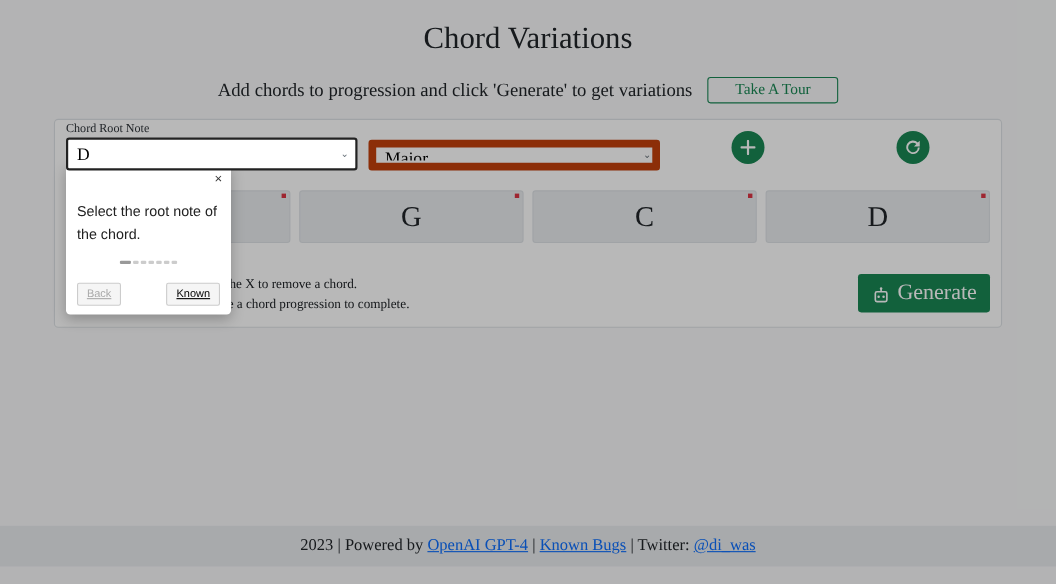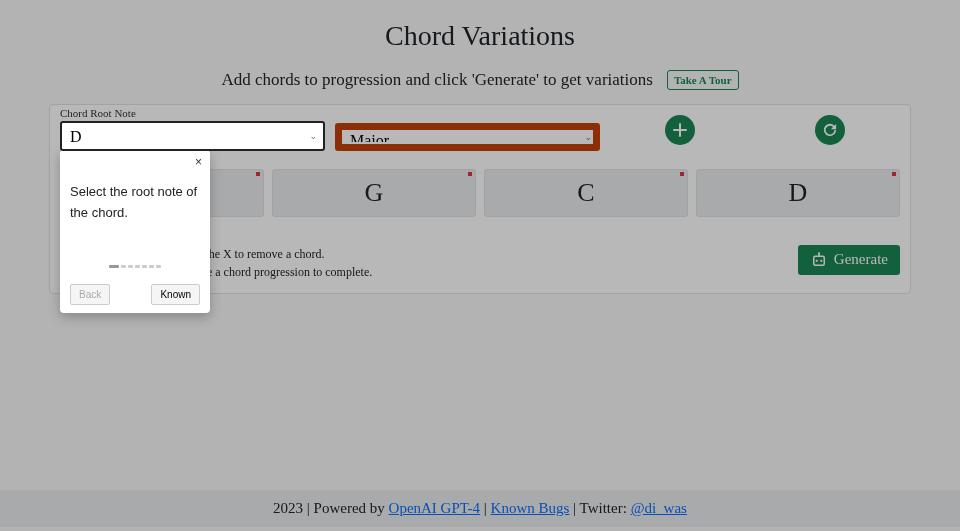--- a/index.html
+++ b/index.html
@@ -25,30 +25,29 @@
     margin-bottom: 14px;
   }
   .subtitle-text {
     font-size: 17px;
     color: #212529;
     vertical-align: middle;
   }
   .tour-btn {
     display: inline-block;
     margin-left: 10px;
-    font-size: 11px;
+    font-size: 14px;
     color: #198754;
     border: 1px solid #198754;
     background: transparent;
-    padding: 3px 6px;
+    padding: 3px 24px;
     border-radius: 3px;
     vertical-align: middle;
     cursor: pointer;
     font-family: inherit;
-    font-weight: bold;
   }
   .card {
     width: 862px;
     margin: 0 auto;
     background: #fff;
     border: 1px solid #dee2e6;
     border-radius: 4px;
     padding: 0 10px 12px 10px;
   }
   .controls-row {
@@ -146,30 +145,30 @@
     color: #212529;
     line-height: 1.5;
     font-family: Georgia, serif;
   }
   .generate-btn {
     background: #198754;
     color: #fff;
     border: none;
     border-radius: 3px;
     padding: 6px 12px;
-    font-size: 15px;
+    font-size: 20px;
     font-family: Georgia, serif;
     display: flex;
-    align-items: flex-start;
+    align-items: flex-end;
     gap: 6px;
     cursor: pointer;
   }
   .footer {
     position: absolute;
-    bottom: 4px;
+    bottom: 16px;
     left: 0;
     width: 100%;
     background: #e9ecef;
     text-align: center;
     padding: 10px 0;
     font-size: 15px;
     color: #212529;
     font-family: Liberation Serif, serif;
   }
   .footer a { color: #0d6efd; text-decoration: underline; }
@@ -201,21 +200,21 @@
     cursor: pointer;
     background: none;
     border: none;
     line-height: 1;
   }
   .popover-text {
     font-size: 13px;
     color: #222;
     line-height: 1.6;
     margin-top: 22px;
-    margin-bottom: 30px;
+    margin-bottom: 3px;
   }
   .popover-dots {
     text-align: center;
     margin-bottom: 12px;
   }
   .dot {
     display: inline-block;
     width: 5px;
     height: 3px;
     background: #ccc;
@@ -231,20 +230,21 @@
     justify-content: space-between;
   }
   .pv-btn {
     font-size: 10px;
     padding: 4px 8px;
     border: 1px solid #ccc;
     background: #f5f5f5;
     border-radius: 2px;
     cursor: pointer;
     font-family: inherit;
+    text-decoration: underline;
   }
   .pv-btn.disabled {
     color: #aaa;
     cursor: default;
   }
   
   .root-area {
     position: relative;
     z-index: 5;
   }

